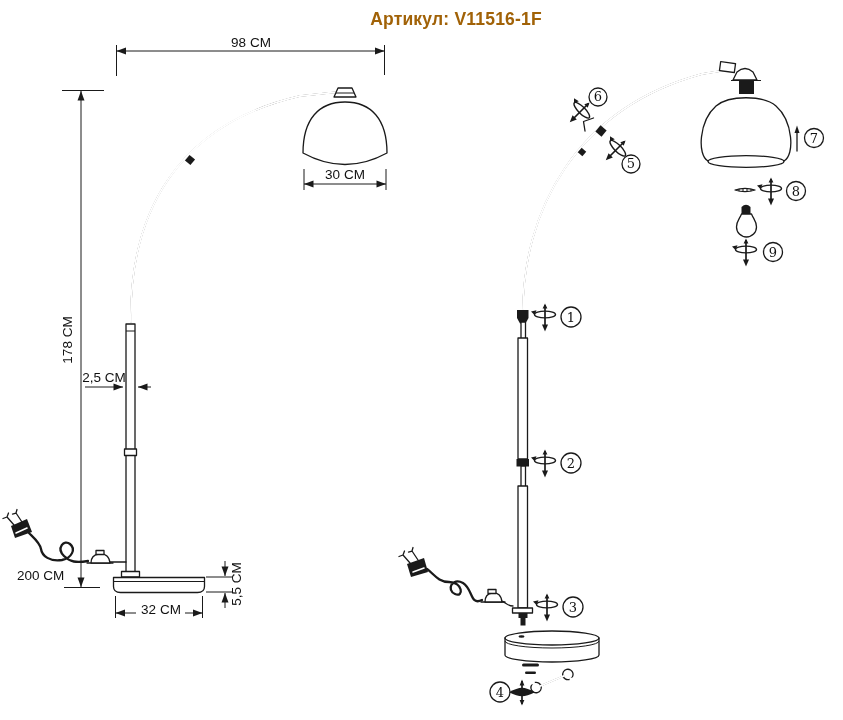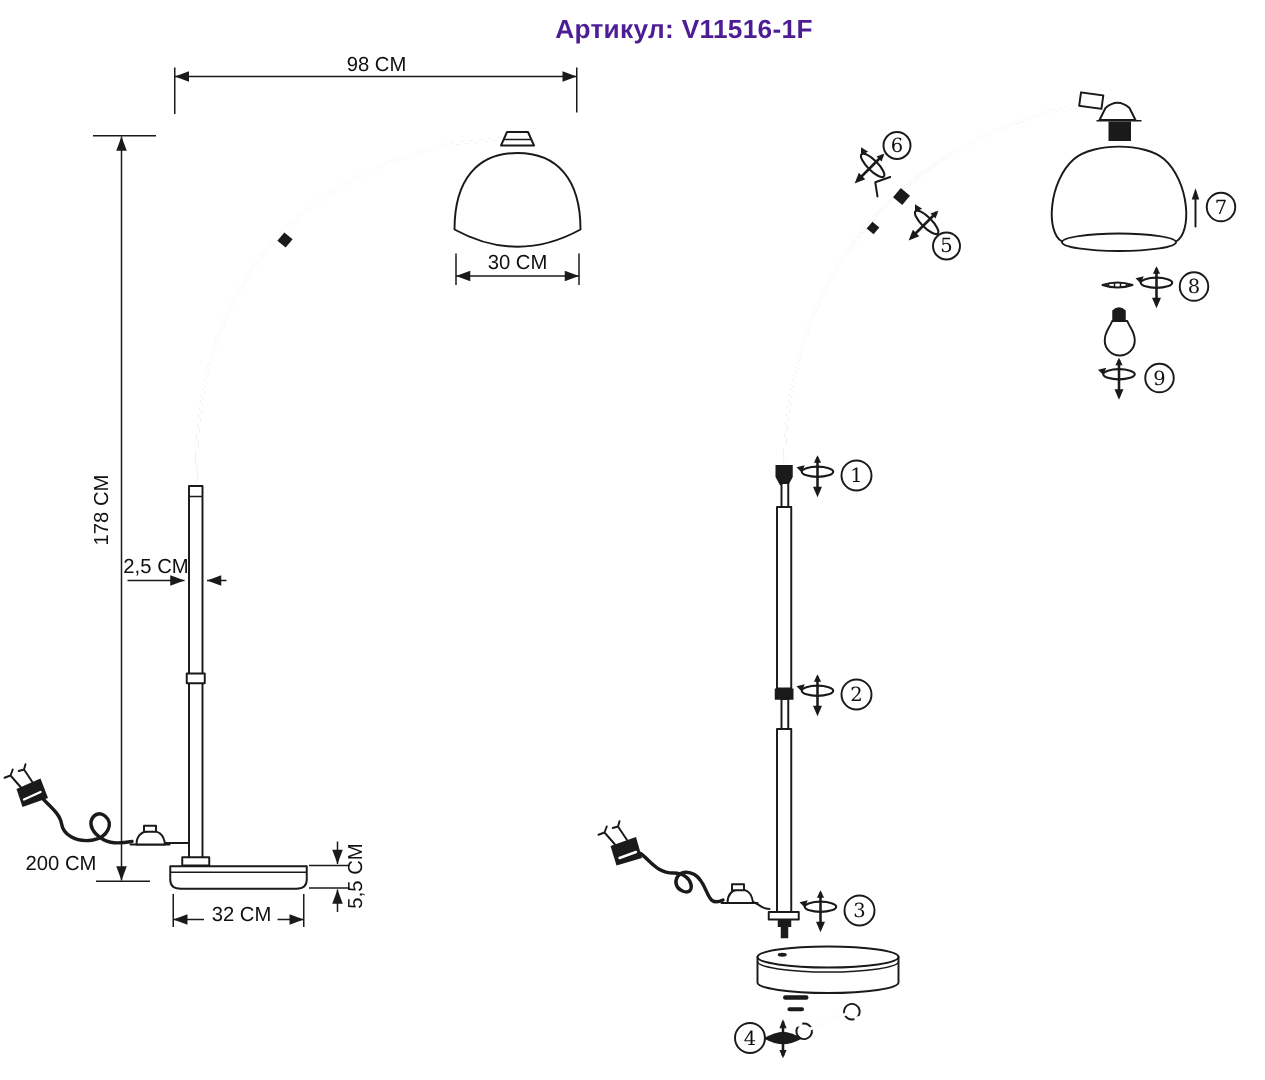--- a/index.html
+++ b/index.html
@@ -1,19 +1,19 @@
 <!DOCTYPE html>
 <html><head>
 <meta charset="utf-8">
 <style>
   html,body{margin:0;padding:0;}
   body{width:843px;height:720px;background:#ffffff;position:relative;overflow:hidden;
        font-family:"Liberation Sans",sans-serif;}
   .title{position:absolute;top:9px;left:456px;transform:translateX(-50%);
-         font-size:17.5px;font-weight:700;color:#4c1d95;white-space:nowrap;letter-spacing:.2px;}
+         font-size:17.5px;font-weight:700;color:#a16207;white-space:nowrap;letter-spacing:.2px;}
   svg{position:absolute;left:0;top:0;}
   .ln{stroke:#1a1a1a;stroke-width:1.3;fill:none;stroke-linejoin:round;stroke-linecap:round;}
   .lnw{stroke:#1a1a1a;stroke-width:1.3;fill:#ffffff;stroke-linejoin:round;}
   .fl{fill:#1a1a1a;stroke:none;}
   .wh{stroke:#ffffff;fill:none;stroke-linecap:round;}
   .dimln{stroke:#1a1a1a;stroke-width:1;fill:none;}
   .dimtxt{font:13.5px "Liberation Sans",sans-serif;fill:#111;}
   .numtxt{font:13px "DejaVu Serif",serif;fill:#111;}
   .cord{stroke:#1a1a1a;stroke-width:2.3;fill:none;stroke-linecap:round;stroke-linejoin:round;}
 </style>

